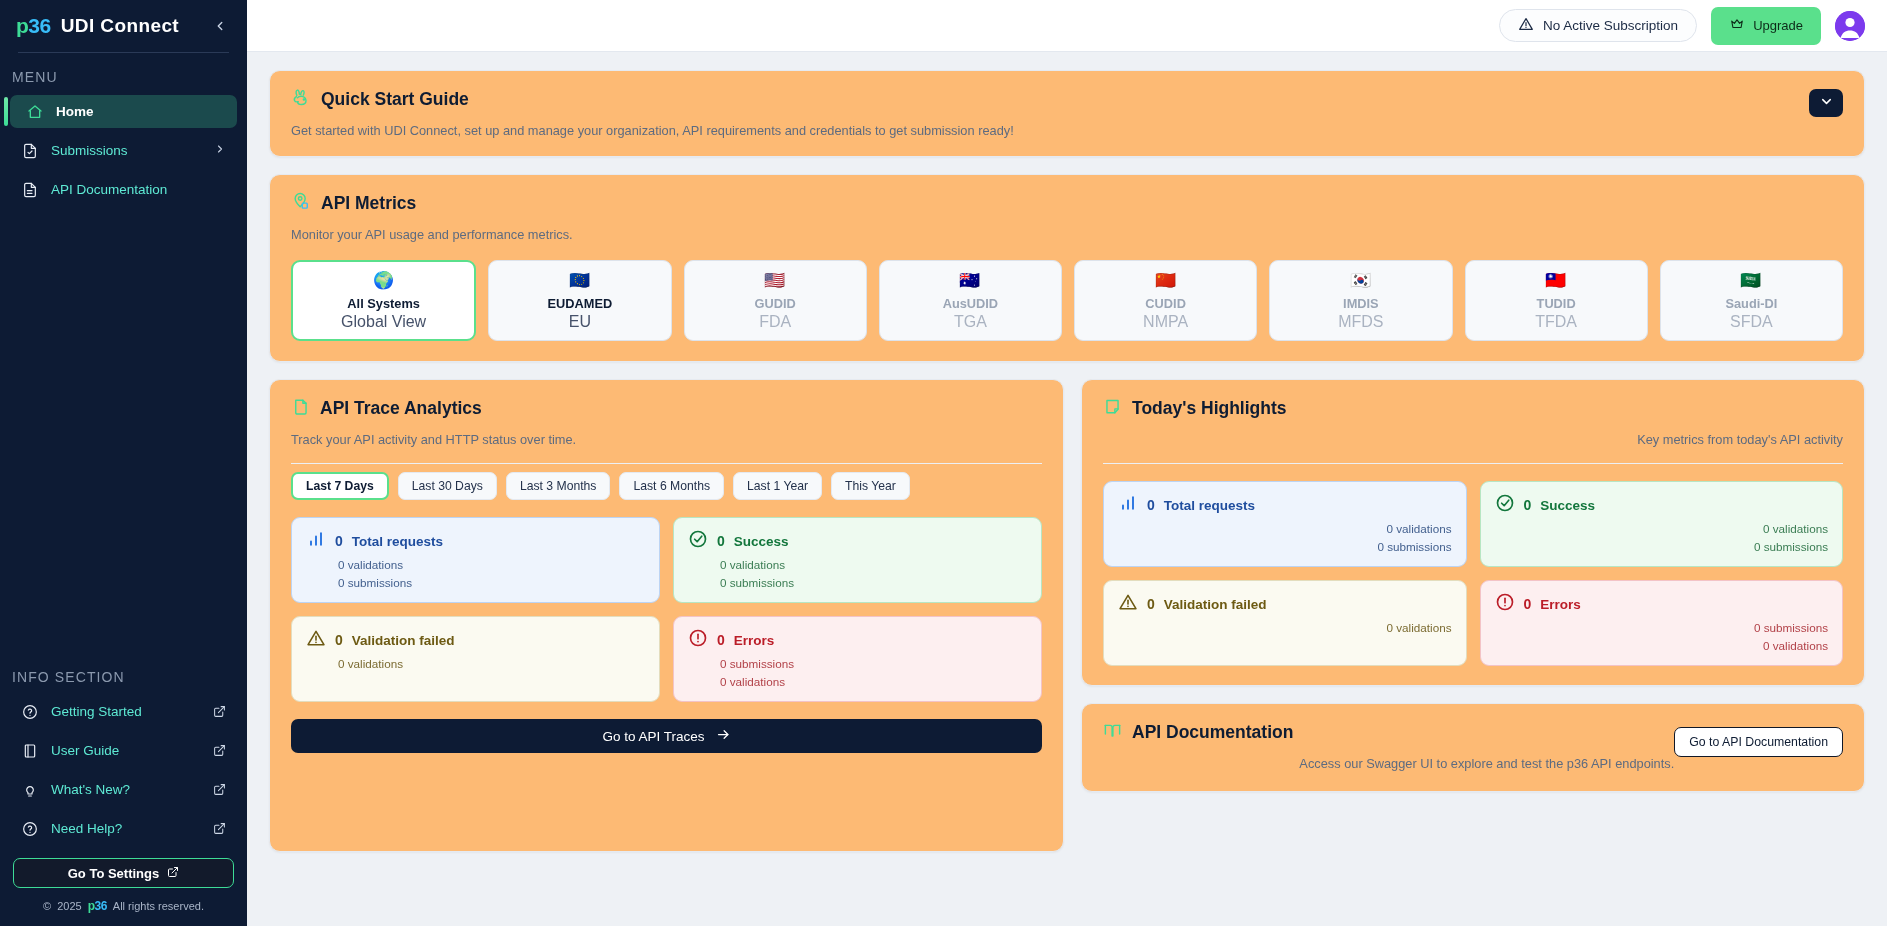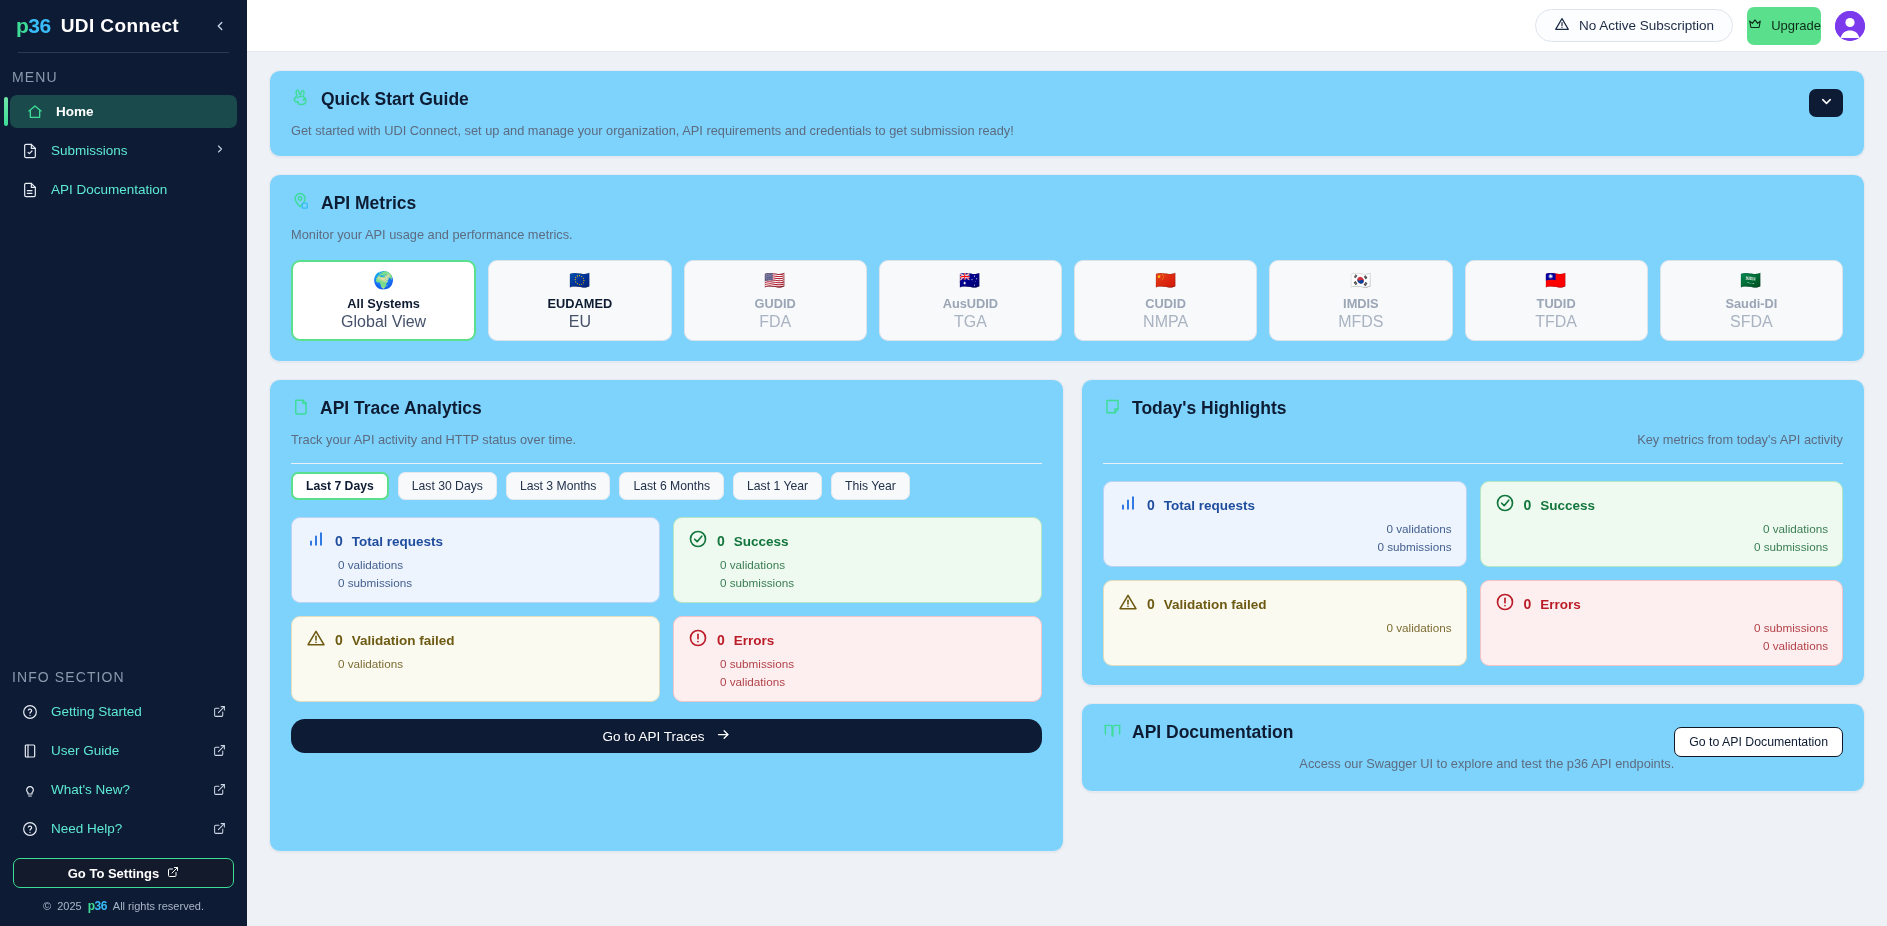--- a/index.html
+++ b/index.html
@@ -88,32 +88,32 @@
   }
   .sub-pill {
     display: flex; align-items: center; gap: 9px;
     border: 1px solid #dfe4ec; border-radius: 19px;
     height: 33px; padding: 0 18px; font-size: 13.5px; color: #1b2a44;
     background: #fcfdfe; cursor: pointer;
   }
   .upgrade-btn {
     display: flex; align-items: center; gap: 8px;
     background: #5ae08c; color: #0d2c19; border-radius: 7px;
-    height: 38px; padding: 0 0; font-size: 13px; cursor: pointer;
+    height: 38px; padding: 0 18px; font-size: 13px; cursor: pointer;
   }
   .avatar {
     width: 30px; height: 30px; border-radius: 50%;
     background: #7c3aed; display:flex; align-items:center; justify-content:center;
     cursor: pointer; overflow: hidden;
   }
 
   .scroll-area { flex: 1; overflow: hidden; padding: 18px 22px 0 22px; }
 
   .card {
-    background: #7dd3fc; border-radius: 11px;
+    background: #fdba74; border-radius: 11px;
     border: 1px solid #e6eaf0;
     box-shadow: 0 1px 2px rgba(20,30,60,.05);
   }
 
   
   .quickstart { padding: 16px 21px 18px 21px; display: flex; align-items: flex-start; margin-bottom: 17px; }
   .qs-left { flex: 1; }
   .sect-title { display: flex; align-items: center; gap: 10px; }
   .sect-title .t { font-size: 17.5px; font-weight: bold; color: #0e1c33; }
   .sect-sub { font-size: 12.8px; color: #5d6b80; margin-top: 12px; }
@@ -173,21 +173,21 @@
   .stat.green .stat-num, .stat.green .stat-label { color: #12763c; }
   .stat.green .stat-sub { color: #3b7d54; }
   .stat.amber { background: #fbfaf1; border: 1px solid #e3ddbe; }
   .stat.amber .stat-num, .stat.amber .stat-label { color: #6d5a13; }
   .stat.amber .stat-sub { color: #7c6c33; }
   .stat.red { background: #fdeff0; border: 1px solid #f3c3c7; }
   .stat.red .stat-num, .stat.red .stat-label { color: #bb1d28; }
   .stat.red .stat-sub { color: #b24249; }
 
   .traces-btn {
-    margin-top: 17px; height: 34px; border-radius: 14px; background: #0d1b34;
+    margin-top: 17px; height: 34px; border-radius: 7px; background: #0d1b34;
     color: #ffffff; font-size: 13.5px; display: flex; align-items: center;
     justify-content: center; gap: 11px; cursor: pointer;
   }
 
   .apidoc { padding: 17px 21px 20px 21px; display:flex; align-items:flex-start; }
   .apidoc-left { flex: 1; }
   .apidoc-btn {
     border: 1.6px solid #111827; border-radius: 7px; background: #ffffff;
     height: 30px; padding: 0 14px; font-size: 12.3px; color: #0e1c33;
     display: flex; align-items: center; cursor: pointer; margin-top: 6px;

